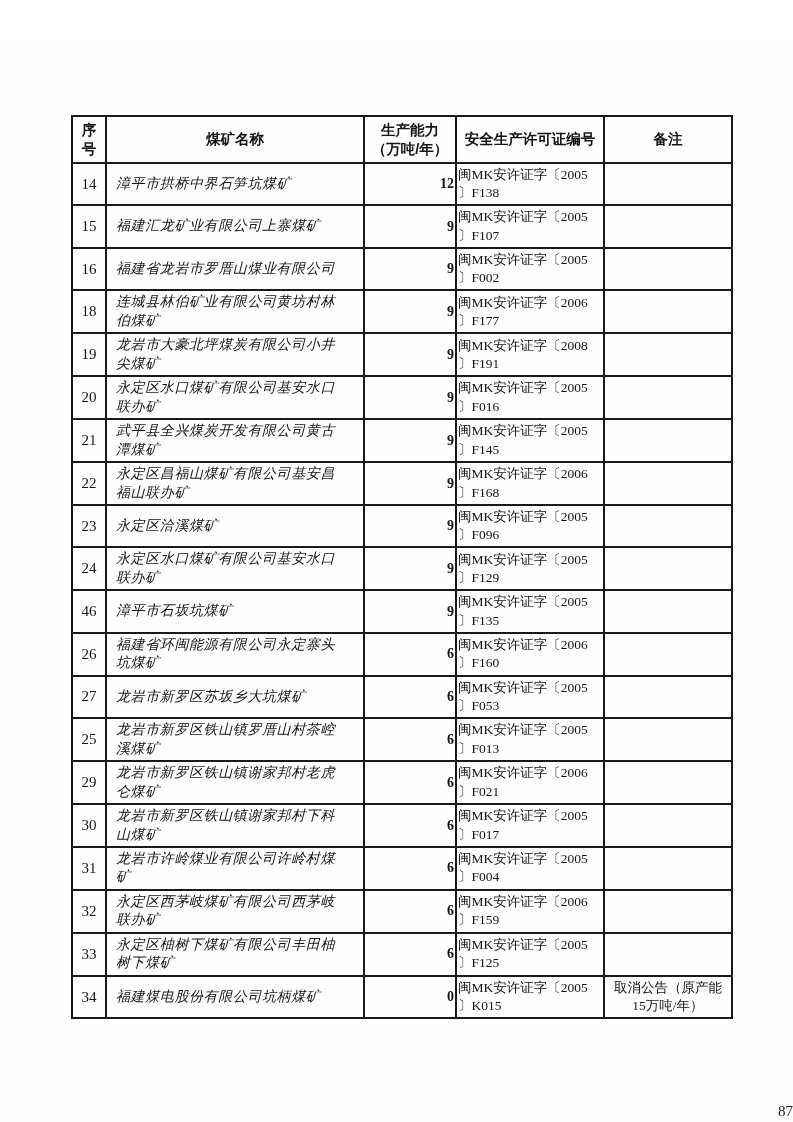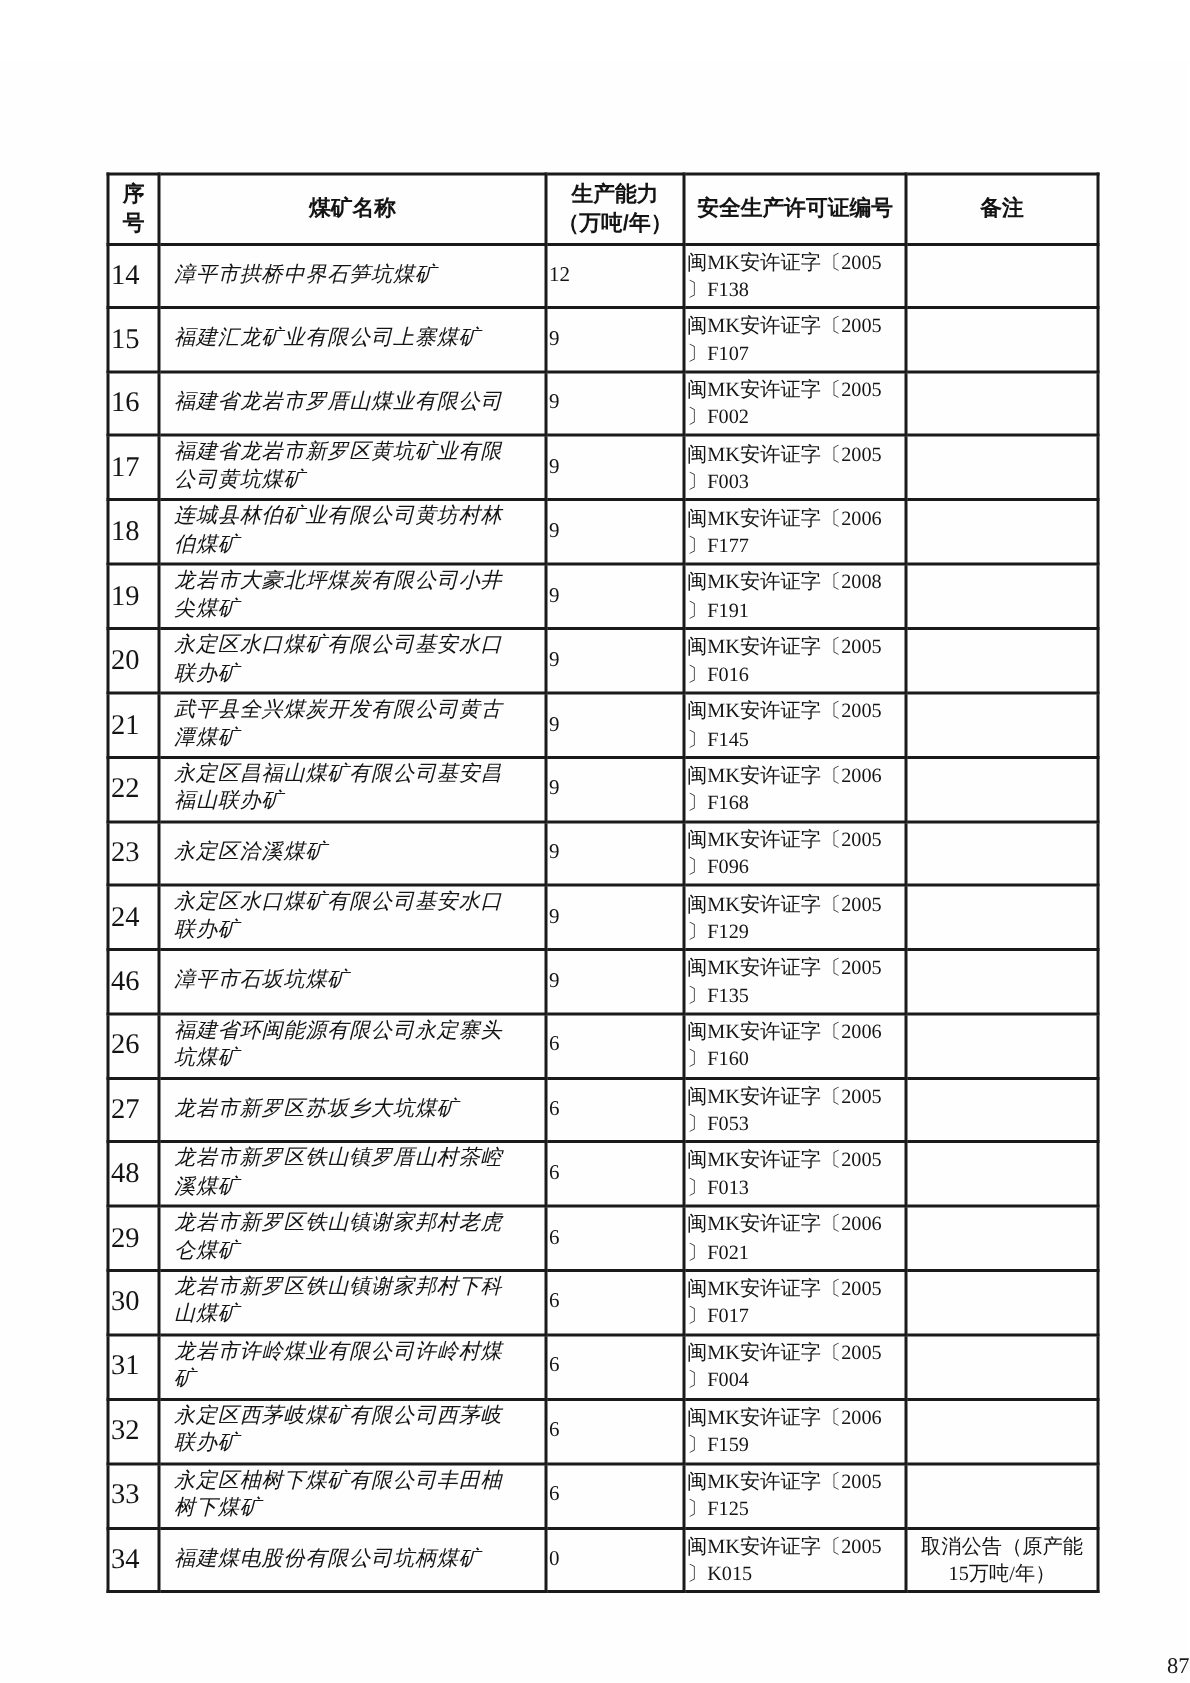--- a/index.html
+++ b/index.html
@@ -37,36 +37,37 @@
     font-weight: 700;
     font-size: 14.5px;
     text-align: center;
     line-height: 1.25;
     padding: 2px 2px;
   }
   .mine-table tbody td {
     height: 35px; 
   }
   .c-no {
-    text-align: left;
-    font-size: 19px;
+    text-align: center;
+    font-size: 15px;
     padding: 2px 1px;
   }
   .c-name {
     text-align: left;
     font-size: 14px;
     letter-spacing: 0.6px;
     line-height: 1.32;
     padding: 2px 14px 2px 9px;
     font-style: italic;
   }
   .c-cap {
-    text-align: left;
+    text-align: right;
     font-size: 14px;
     padding: 2px 1px;
+    font-weight: bold;
   }
   .c-lic {
     text-align: left;
     font-size: 13.5px;
     line-height: 1.35;
     padding: 2px 1px;
   }
   .c-rem {
     text-align: center;
     font-size: 13.5px;
@@ -123,27 +124,20 @@
     <td class="c-rem"></td>
   </tr>
         <tr>
     <td class="c-no">16</td>
     <td class="c-name">福建省龙岩市罗厝山煤业有限公司</td>
     <td class="c-cap">9</td>
     <td class="c-lic"><span class="l1">闽MK安许证字〔2005</span><br><span class="l2">〕F002</span></td>
     <td class="c-rem"></td>
   </tr>
         <tr>
-    <td class="c-no">17</td>
-    <td class="c-name">福建省龙岩市新罗区黄坑矿业有限公司黄坑煤矿</td>
-    <td class="c-cap">9</td>
-    <td class="c-lic"><span class="l1">闽MK安许证字〔2005</span><br><span class="l2">〕F003</span></td>
-    <td class="c-rem"></td>
-  </tr>
-        <tr>
     <td class="c-no">18</td>
     <td class="c-name">连城县林伯矿业有限公司黄坊村林伯煤矿</td>
     <td class="c-cap">9</td>
     <td class="c-lic"><span class="l1">闽MK安许证字〔2006</span><br><span class="l2">〕F177</span></td>
     <td class="c-rem"></td>
   </tr>
         <tr>
     <td class="c-no">19</td>
     <td class="c-name">龙岩市大豪北坪煤炭有限公司小井尖煤矿</td>
     <td class="c-cap">9</td>
@@ -200,21 +194,21 @@
     <td class="c-rem"></td>
   </tr>
         <tr>
     <td class="c-no">27</td>
     <td class="c-name">龙岩市新罗区苏坂乡大坑煤矿</td>
     <td class="c-cap">6</td>
     <td class="c-lic"><span class="l1">闽MK安许证字〔2005</span><br><span class="l2">〕F053</span></td>
     <td class="c-rem"></td>
   </tr>
         <tr>
-    <td class="c-no">48</td>
+    <td class="c-no">25</td>
     <td class="c-name">龙岩市新罗区铁山镇罗厝山村茶崆溪煤矿</td>
     <td class="c-cap">6</td>
     <td class="c-lic"><span class="l1">闽MK安许证字〔2005</span><br><span class="l2">〕F013</span></td>
     <td class="c-rem"></td>
   </tr>
         <tr>
     <td class="c-no">29</td>
     <td class="c-name">龙岩市新罗区铁山镇谢家邦村老虎仑煤矿</td>
     <td class="c-cap">6</td>
     <td class="c-lic"><span class="l1">闽MK安许证字〔2006</span><br><span class="l2">〕F021</span></td>

